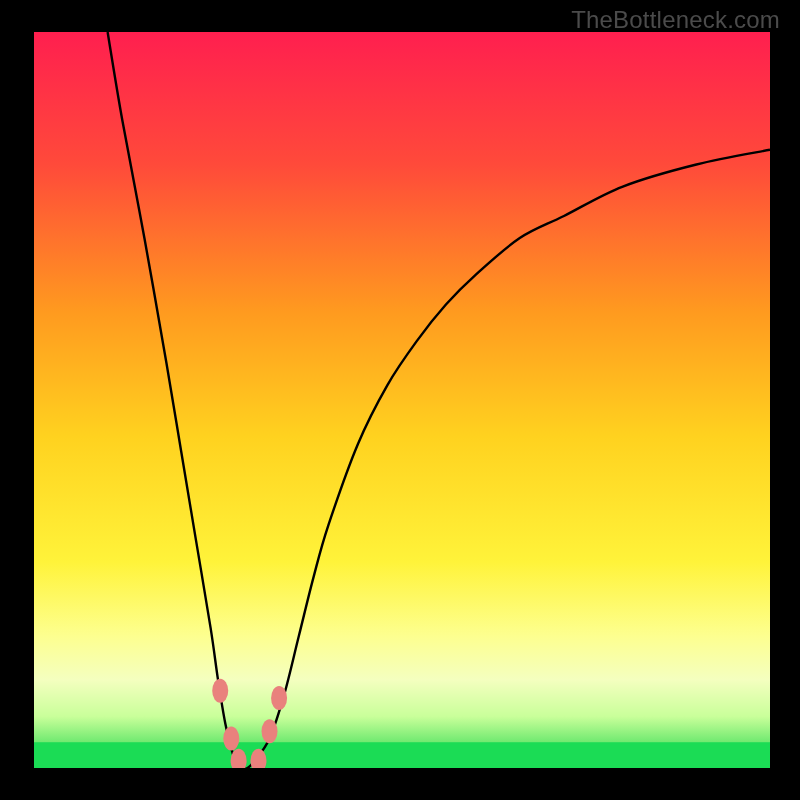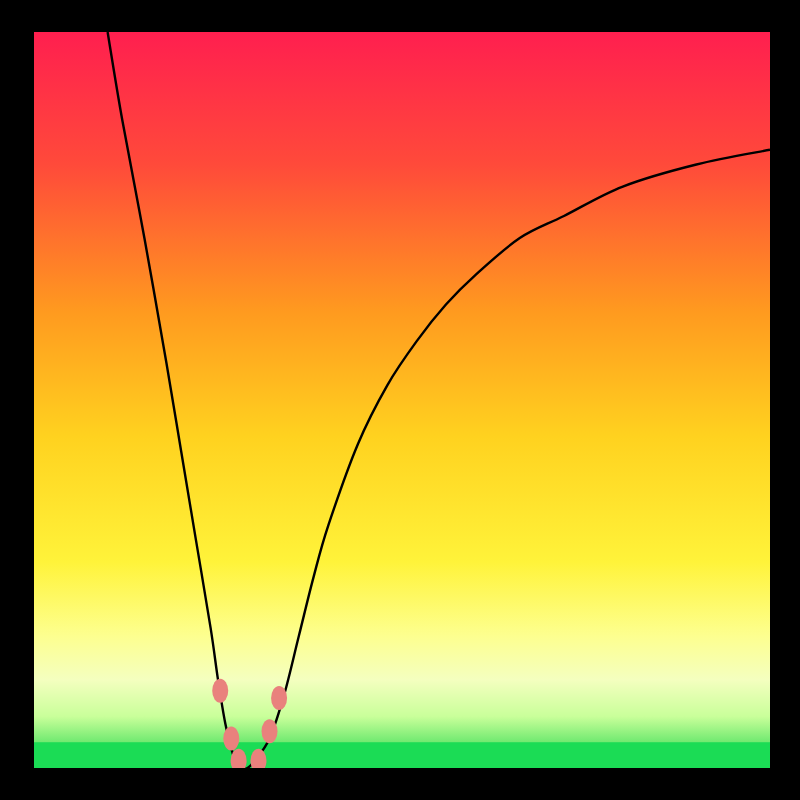--- a/index.html
+++ b/index.html
@@ -35,20 +35,21 @@
     font-weight: 500;
     letter-spacing: 0.2px;
   }
   svg { display: block; }
 </style>
 </head>
 <body>
 
 <div class="frame">
 
+  <div class="attrib">TheBottleneck.com</div>
 
   <div class="plot">
     <svg id="chart-svg" width="736" height="736" viewBox="0 0 736 736">
       <defs>
         <linearGradient id="bg-grad" x1="0" y1="0" x2="0" y2="1">
             <stop offset="0%" stop-color="#ff1f4f"></stop>
             <stop offset="18%" stop-color="#ff4a3a"></stop>
             <stop offset="38%" stop-color="#ff9a1f"></stop>
             <stop offset="55%" stop-color="#ffd21f"></stop>
             <stop offset="72%" stop-color="#fff33a"></stop>

